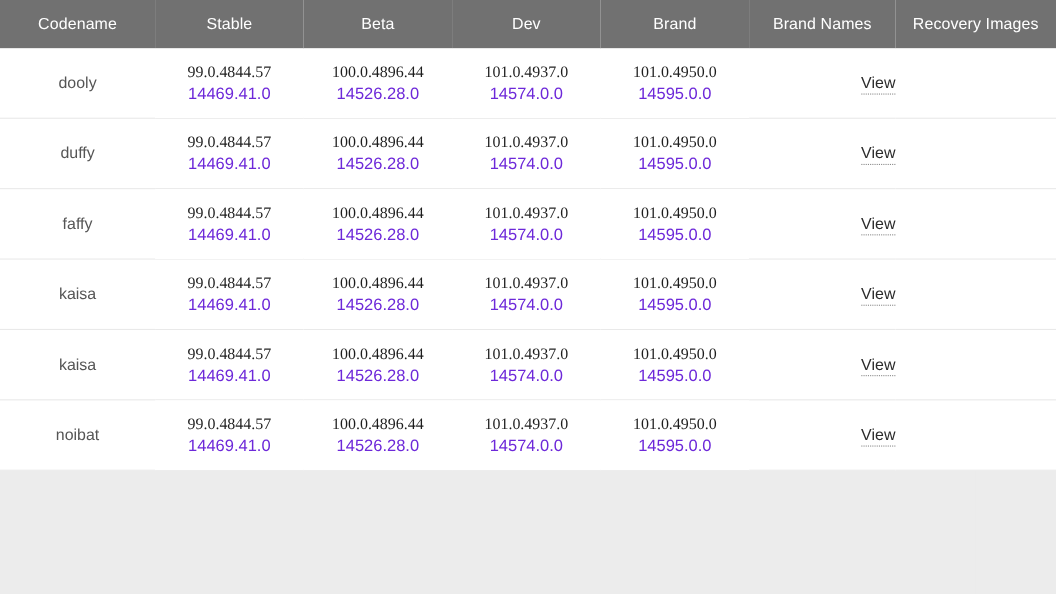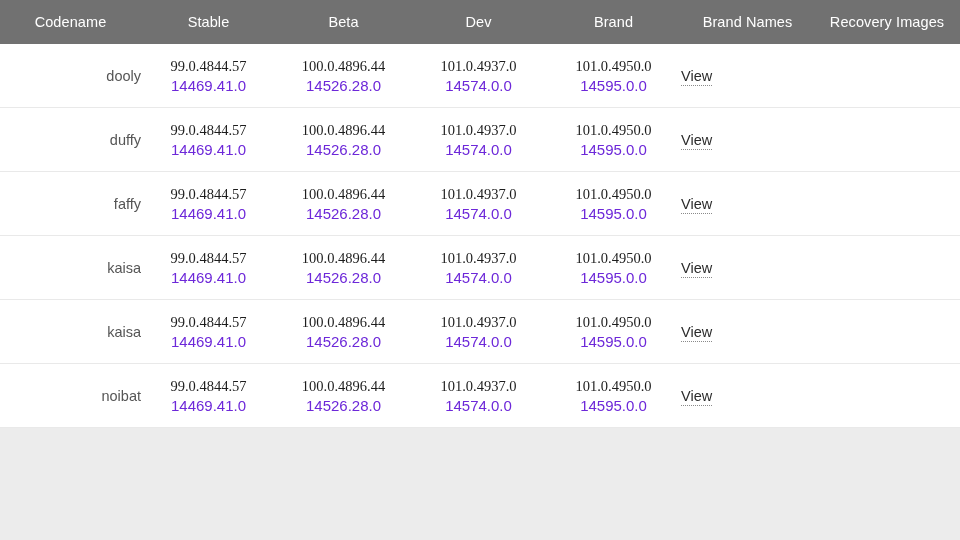--- a/index.html
+++ b/index.html
@@ -86,21 +86,21 @@
   }
 
   tr.data-row td {
     height: 63px;
     padding: 0;
     vertical-align: middle;
     border-bottom: 1px solid #e9e9e9;
     background: #ffffff;
   }
   td.codename {
-    text-align: right;
+    text-align: center;
     font-size: 14.5px;
     color: #555555;
     background: #ffffff;
   }
   td.version {
     text-align: center;
     background: #7df0c6;
     position: relative;
   }
   td.version .v-main {
@@ -110,21 +110,21 @@
     line-height: 20px;
     font-family: Liberation Serif, serif;
   }
   td.version .v-sub {
     display: block;
     font-size: 15px;
     color: #6d28d9;
     line-height: 19px;
   }
   td.brand {
-    text-align: left;
+    text-align: right;
     background: #ffffff;
   }
   .view-link {
     color: #2b2b2b;
     font-size: 14.5px;
     text-decoration: none;
     border-bottom: 1px dotted #8a8a8a;
     padding-bottom: 1px;
     cursor: pointer;
   }

